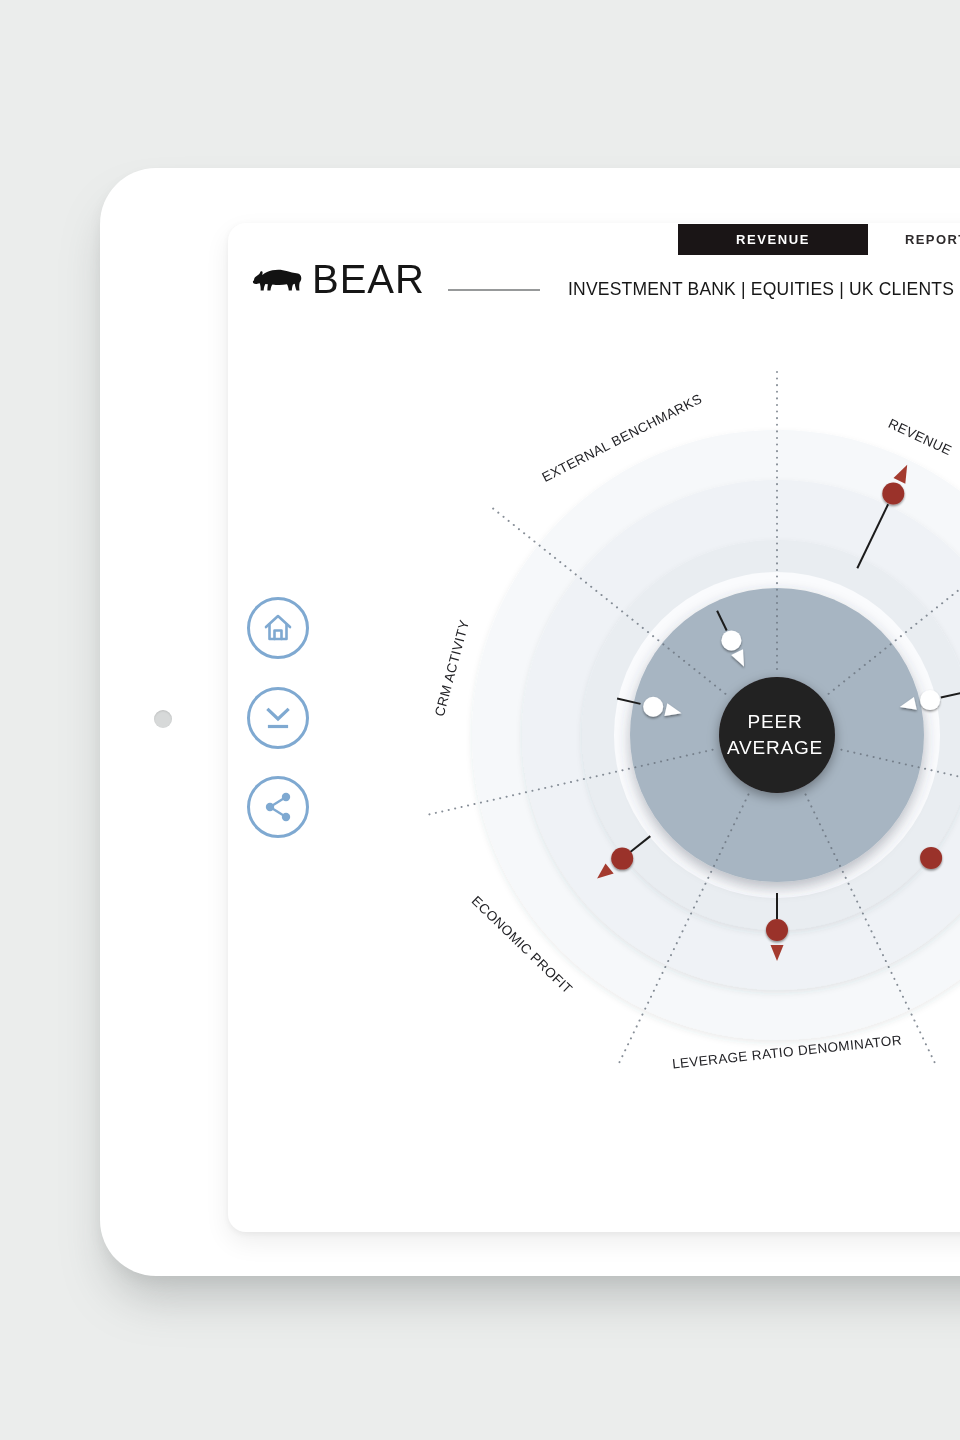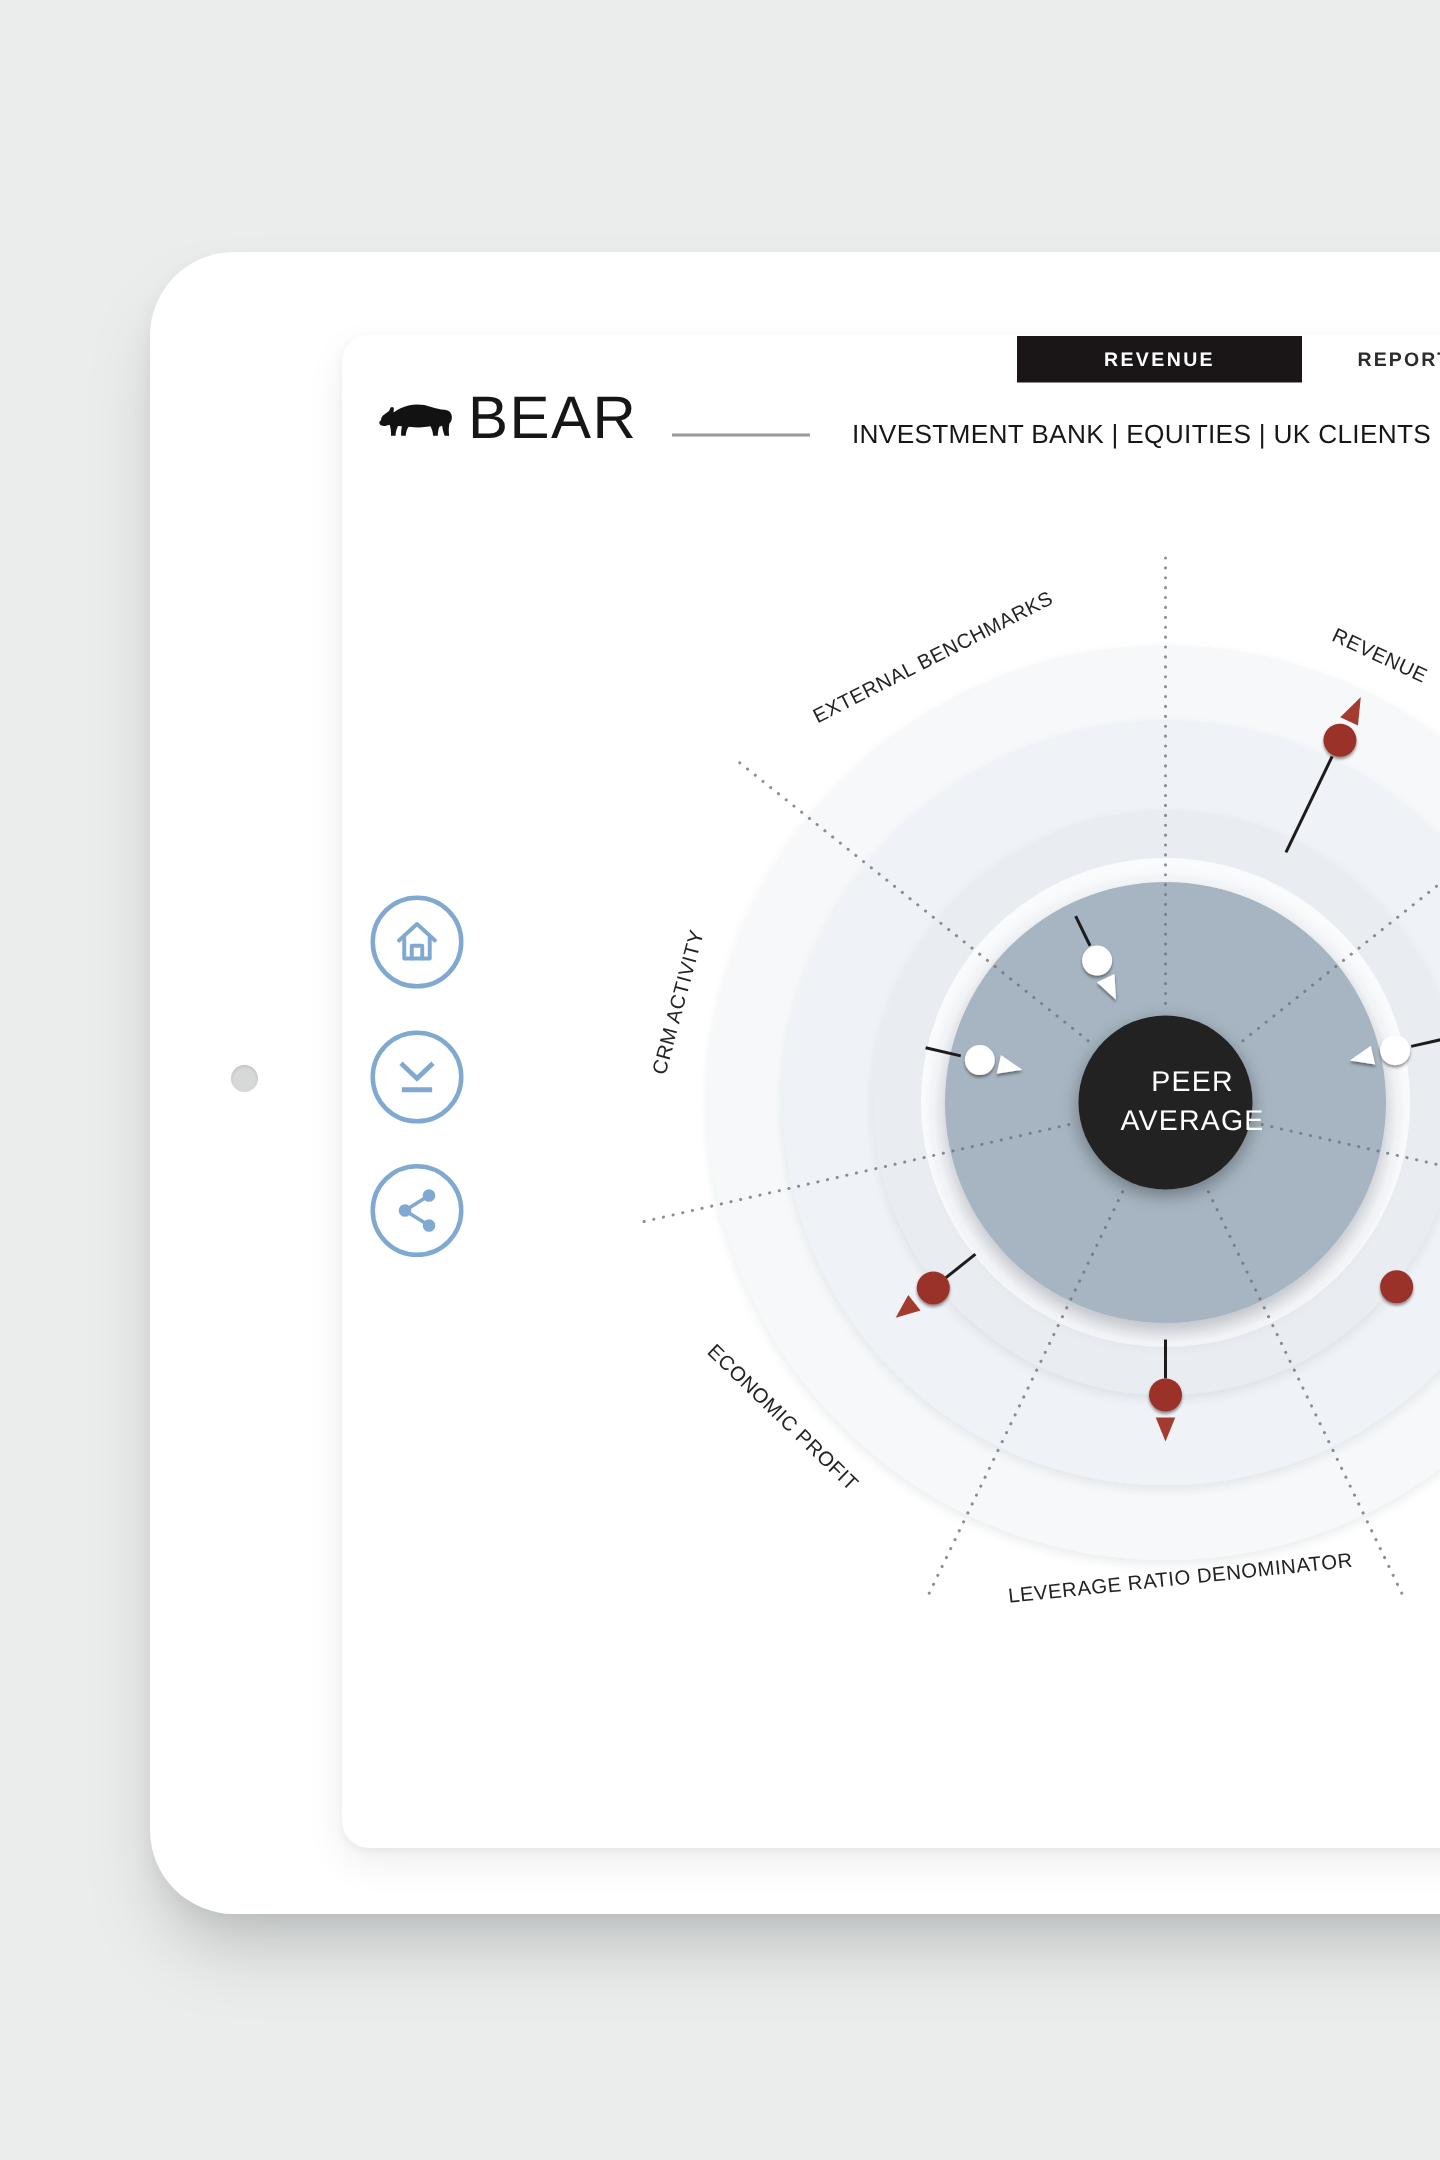--- a/index.html
+++ b/index.html
@@ -57,21 +57,21 @@
   .round-btn svg{display:block;}
   
   .chart-svg{position:absolute;left:0;top:0;pointer-events:none;}
   .chart-svg .pt{pointer-events:auto;cursor:pointer;}
   
   .axis-label{
     position:absolute;white-space:nowrap;font-size:13.5px;color:#232327;
     letter-spacing:.4px;transform-origin:center center;
   }
   .center-label{
-    position:absolute;left:507px;top:482px;width:120px;height:60px;
+    position:absolute;left:487px;top:482px;width:120px;height:60px;
     display:flex;align-items:center;justify-content:center;text-align:center;
     color:#ffffff;font-size:19px;letter-spacing:.8px;line-height:1.35;
   }
 </style>
 </head>
 <body>
 
 <div class="device">
   <div class="camera"></div>
 

